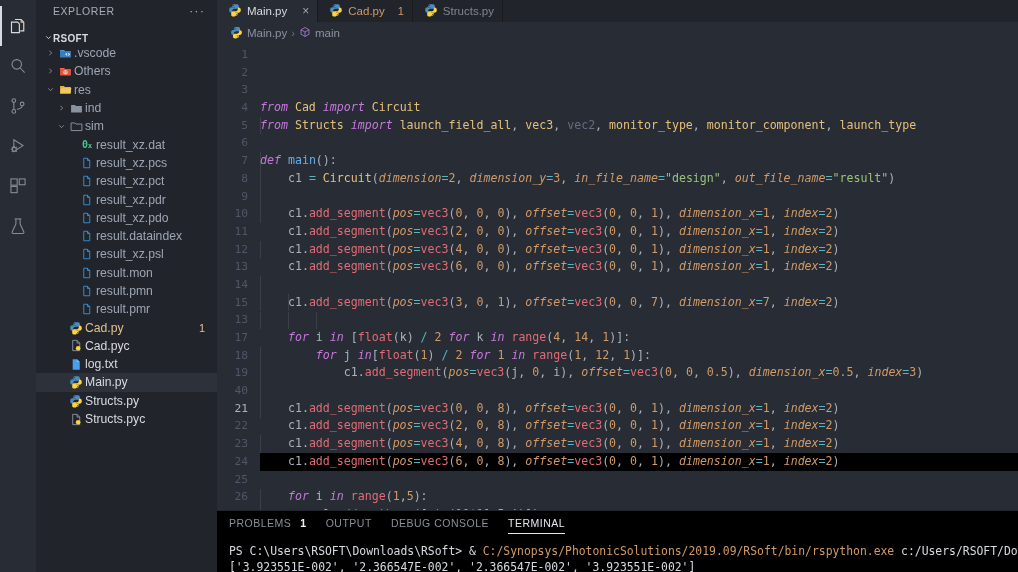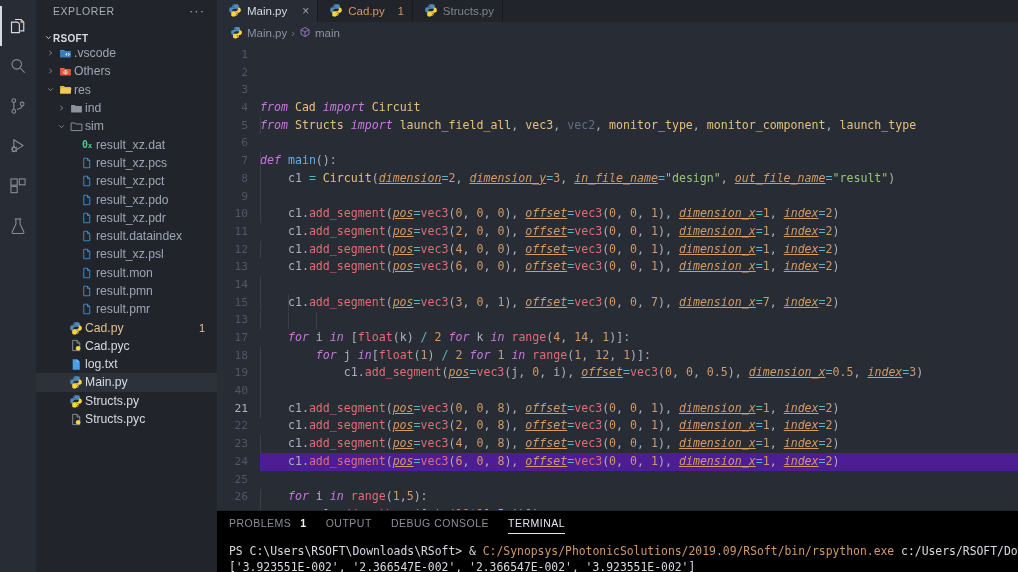--- a/index.html
+++ b/index.html
@@ -130,35 +130,35 @@
   #gutter .ln { padding-right: 9px; height: 17.7px; }
   #gutter .ln.cur { color: #abb2bf; }
   #code {
     flex: 1; padding-top: 2px; position: relative;
     font-family: "DejaVu Sans Mono", monospace;
     font-size: 11.6px; line-height: 17.7px;
     white-space: pre; color: #abb2bf; overflow: hidden;
     padding-left: 3px;
   }
   .cline { height: 17.7px; position: relative; }
-  .cline.cur { background: #4c1d95; }
+  .cline.cur { background: #000000; }
   
   #guides { position: absolute; inset: 0; pointer-events: none; }
   .guide { position: absolute; width: 1px; background: #3b4048; }
 
   
   .kw   { color: #c678dd; font-style: italic; }
   .fn   { color: #61afef; }
   .cls  { color: #e5c07b; }
   .var  { color: #e06c75; }
   .num  { color: #d19a66; }
   .str  { color: #98c379; }
   .op   { color: #56b6c2; }
   .pl   { color: #abb2bf; }
-  .param{ color: #d19a66; font-style: italic; text-decoration: underline; }
+  .param{ color: #d19a66; font-style: italic; }
   .dim  { color: #636d83; }
 
   
   #panel {
     flex: 0 0 62px; height: 62px; background: #000000;
     border-top: 1px solid #21252b;
     display: flex; flex-direction: column; overflow: hidden;
   }
   #panel-tabs {
     height: 28px; display: flex; align-items: center;
@@ -370,32 +370,32 @@
         </div>
         <div class="row">
           <span style="display:inline-block;width:30px;flex:0 0 30px"></span>
           <span class="chev"></span>
           <span class="ic">
             <svg width="12" height="12" viewBox="0 0 24 24">
               <path d="M5.5 2.5h7.5l4.5 4.5v14.5h-12z" fill="none" stroke="#3a9ae8" stroke-width="1.7"></path>
               <path d="M13 2.5V7h4.5" fill="none" stroke="#3a9ae8" stroke-width="1.7"></path>
             </svg>
           </span>
+          <span class="lbl">result_xz.pdr</span>
+        </div>
+        <div class="row">
+          <span style="display:inline-block;width:30px;flex:0 0 30px"></span>
+          <span class="chev"></span>
+          <span class="ic">
+            <svg width="12" height="12" viewBox="0 0 24 24">
+              <path d="M5.5 2.5h7.5l4.5 4.5v14.5h-12z" fill="none" stroke="#3a9ae8" stroke-width="1.7"></path>
+              <path d="M13 2.5V7h4.5" fill="none" stroke="#3a9ae8" stroke-width="1.7"></path>
+            </svg>
+          </span>
           <span class="lbl">result_xz.pdo</span>
-        </div>
-        <div class="row">
-          <span style="display:inline-block;width:30px;flex:0 0 30px"></span>
-          <span class="chev"></span>
-          <span class="ic">
-            <svg width="12" height="12" viewBox="0 0 24 24">
-              <path d="M5.5 2.5h7.5l4.5 4.5v14.5h-12z" fill="none" stroke="#3a9ae8" stroke-width="1.7"></path>
-              <path d="M13 2.5V7h4.5" fill="none" stroke="#3a9ae8" stroke-width="1.7"></path>
-            </svg>
-          </span>
-          <span class="lbl">result_xz.pdr</span>
         </div>
         <div class="row">
           <span style="display:inline-block;width:30px;flex:0 0 30px"></span>
           <span class="chev"></span>
           <span class="ic">
             <svg width="12" height="12" viewBox="0 0 24 24">
               <path d="M5.5 2.5h7.5l4.5 4.5v14.5h-12z" fill="none" stroke="#3a9ae8" stroke-width="1.7"></path>
               <path d="M13 2.5V7h4.5" fill="none" stroke="#3a9ae8" stroke-width="1.7"></path>
             </svg>
           </span>

